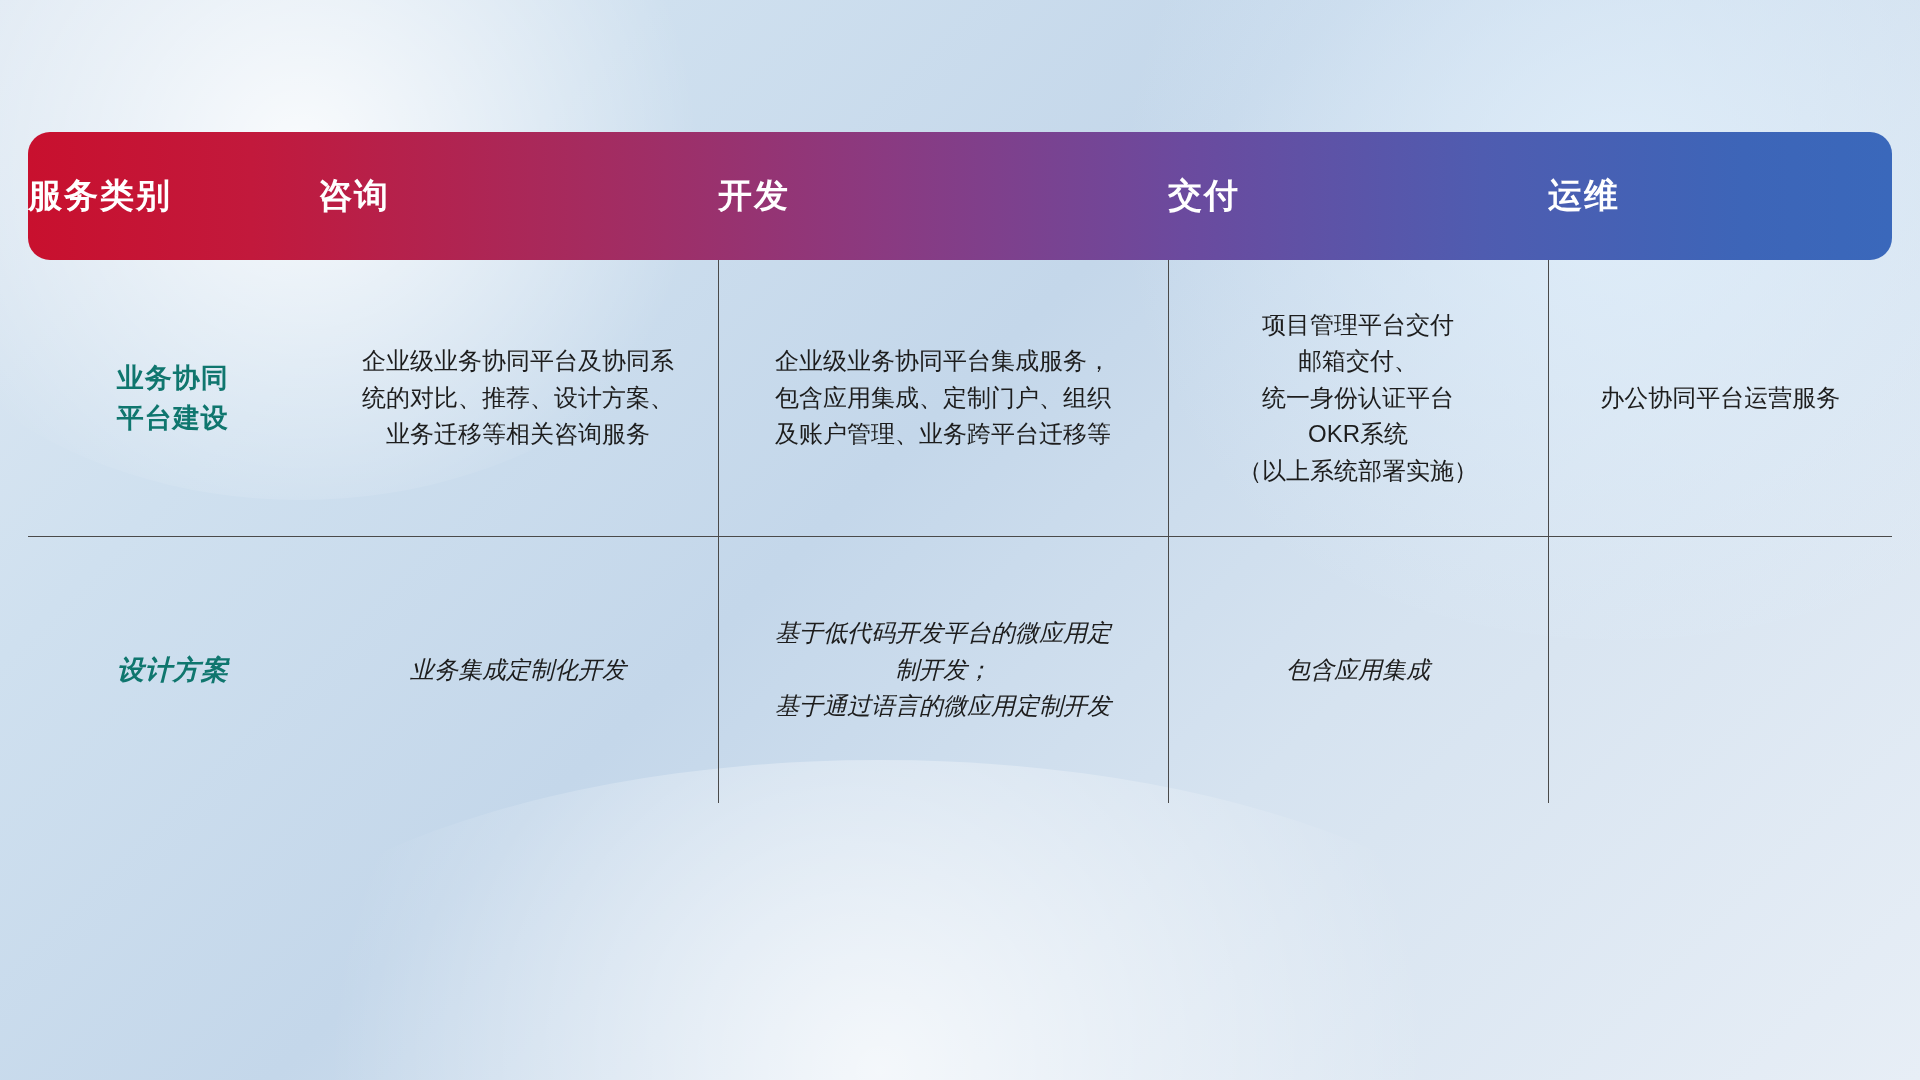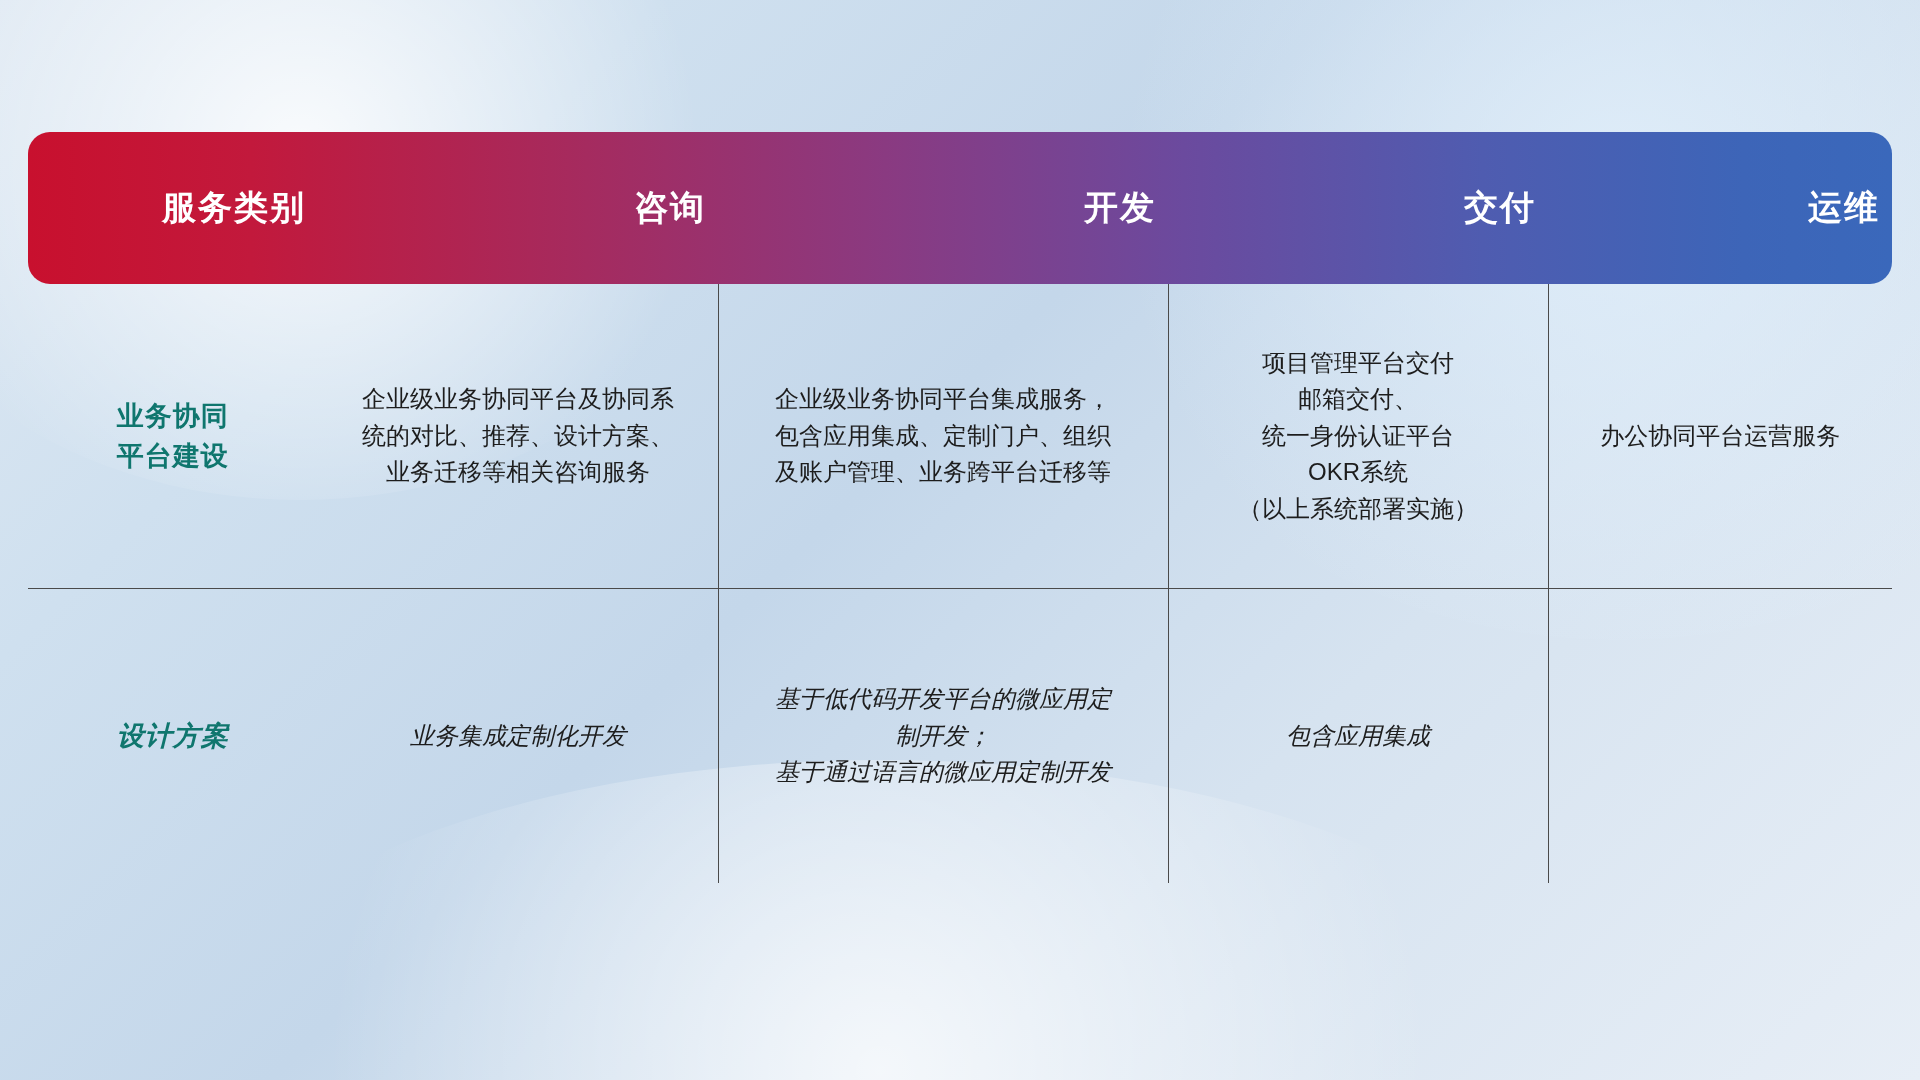--- a/index.html
+++ b/index.html
@@ -46,42 +46,42 @@
   }
 
   table.matrix {
     width: 100%;
     border-collapse: collapse;
     table-layout: fixed;
   }
 
   
   thead tr.head-row th {
-    padding: 12px;
+    padding: 0;
     height: 128px;
     vertical-align: middle;
     color: #ffffff;
     font-size: 34px;
     font-weight: bold;
     letter-spacing: 2px;
-    text-align: right;
+    text-align: left;
     border: none;
     margin-top: 44px;
   }
   thead tr.head-row {
     background: linear-gradient(90deg, #c8102e 0%, #c2193c 12%, #a52b5f 30%, #8a3a81 46%, #6b4a9e 62%, #4f5cb0 78%, #3d65b8 92%, #3a68bb 100%);
   }
   .head-cap-left { border-top-left-radius: 22px; border-bottom-left-radius: 22px; }
   .head-cap-right { border-top-right-radius: 22px; border-bottom-right-radius: 22px; font-family: Liberation Mono, monospace; }
 
   
   tbody td {
     border-right: 1.6px solid #4a4a4a;
     border-bottom: 1.6px solid #4a4a4a;
-    padding: 32px 26px;
+    padding: 18px 26px;
     font-size: 24px;
     line-height: 1.52;
     color: #1d1d1d;
     text-align: center;
     vertical-align: middle;
     background: transparent;
   }
   tbody td.cat {
     border-right: 1.6px solid transparent;
     color: #0f766e;

